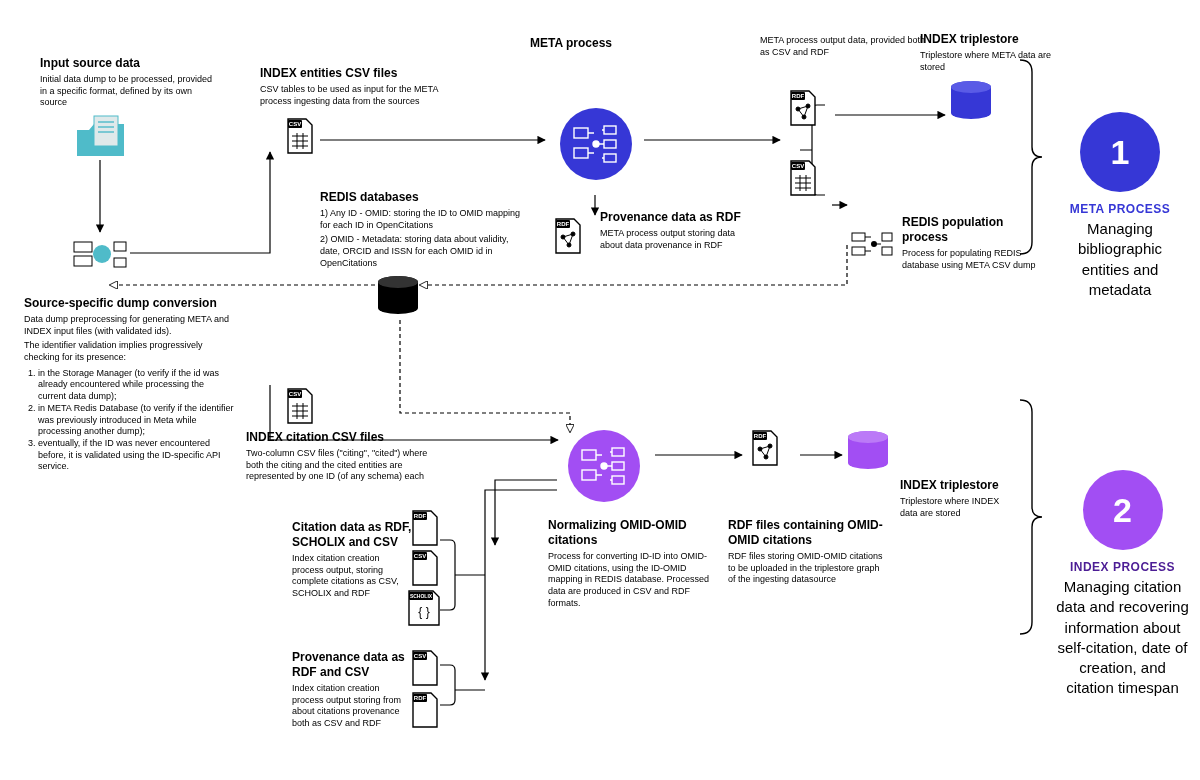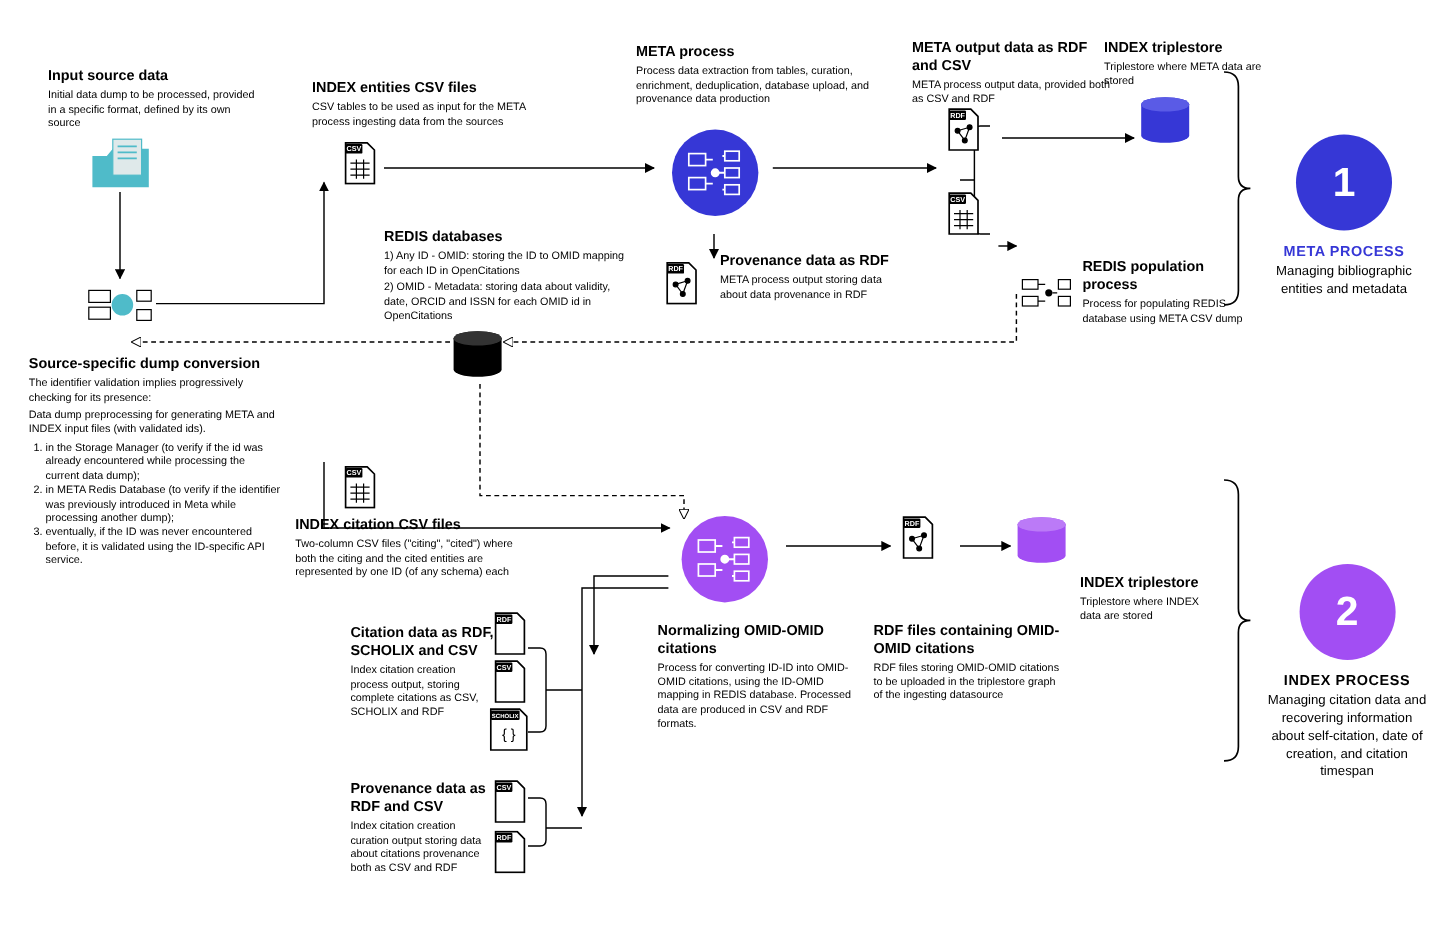--- a/index.html
+++ b/index.html
@@ -5,22 +5,22 @@
   html,body{margin:0;padding:0;width:1200px;height:780px;font-family:Helvetica,Arial,sans-serif;background:#fff;color:#000;overflow:hidden}
   .canvas{position:relative;width:1200px;height:780px}
   .block{position:absolute}
   .title{font-weight:700;font-size:12px;line-height:1.25}
   .desc{font-size:9px;line-height:1.3;margin-top:3px}
   .desc b{font-weight:400}
   .circle{border-radius:50%;display:flex;align-items:center;justify-content:center}
   .big-num{background:#3637d6;color:#fff;width:80px;height:80px;font-size:34px;font-weight:700}
   .big-num.purple{background:#a24ef3}
   .proc-lbl{color:#3637d6;font-weight:700;font-size:12px;text-align:center;letter-spacing:.5px}
-  .proc-lbl.purple{color:#000000}
-  .proc-sub{font-size:11px;text-align:center;line-height:1.35;margin-top:3px}
+  .proc-lbl.purple{color:#4c1d95}
+  .proc-sub{font-size:15px;text-align:center;line-height:1.35;margin-top:3px}
   .ico{position:absolute}
   .file-ico{width:30px;height:36px}
   .file-ico .pg{fill:#fff;stroke:#000;stroke-width:1.4}
   .file-tag{font-size:6px;font-weight:700;fill:#fff}
   .db-cyl{width:46px;height:40px}
   svg text{font-family:Helvetica,Arial,sans-serif}
 </style>
 </head>
 <body>
 
@@ -86,22 +86,22 @@
 <svg class="ico" style="left:72px;top:238px" width="56" height="34">
   <rect x="2" y="4" width="18" height="10" fill="#fff" stroke="#000"></rect>
       <rect x="2" y="18" width="18" height="10" fill="#fff" stroke="#000"></rect>
   <circle cx="30" cy="16" r="9" fill="#4fbbc9"></circle>
   <rect x="42" y="4" width="12" height="9" fill="#fff" stroke="#000"></rect>
       <rect x="42" y="20" width="12" height="9" fill="#fff" stroke="#000"></rect>
 </svg>
 
 <div class="block" style="left:24px;top:296px;width:210px">
   <div class="title">Source-specific dump conversion</div>
+  <div class="desc">Data dump preprocessing for generating META and INDEX input files (with validated ids).</div>
   <div class="desc">The identifier validation implies progressively checking for its presence:</div>
-  <div class="desc">Data dump preprocessing for generating META and INDEX input files (with validated ids).</div>
   <ol class="desc" style="padding-left:14px;margin:4px 0 0 0">
     <li>in the <b>Storage Manager</b> (to verify if the id was already encountered while processing the current data dump);</li>
     <li>in <b>META Redis Database</b> (to verify if the identifier was previously introduced in Meta while processing another dump);</li>
     <li>eventually, if the ID was never encountered before, it is <b>validated using the ID-specific API service</b>.</li>
   </ol>
 </div>
 
 <div class="block" style="left:260px;top:66px;width:200px">
   <div class="title">INDEX entities CSV files</div>
   <div class="desc">CSV tables to be used as input for the META process ingesting data from the sources</div>
@@ -125,21 +125,20 @@
   <div class="desc">2) <b>OMID - Metadata</b>: storing data about validity, date, ORCID and ISSN for each OMID id in OpenCitations</div>
 </div>
 <svg class="ico db-cyl" style="left:375px;top:275px" viewBox="0 0 46 40">
       <ellipse cx="23" cy="7" rx="20" ry="6" fill="#000"></ellipse>
       <path d="M3 7v26a20 6 0 0 0 40 0V7" fill="#000"></path>
       <ellipse cx="23" cy="7" rx="20" ry="6" fill="#333"></ellipse>
     </svg>
 
 <div class="block" style="left:530px;top:36px;width:220px">
   <div class="title">META process</div>
-  <div class="desc">Process data extraction from tables, curation, enrichment, deduplication, database upload, and provenance data production</div>
 </div>
 <div class="ico circle" style="left:560px;top:108px;width:72px;height:72px;background:#3637d6">
   <svg width="48" height="40" viewBox="0 0 48 40">
         <g fill="#fff" stroke="#fff" stroke-width="1.4">
           <rect x="2" y="4" width="14" height="10" fill="none"></rect>
           <rect x="2" y="24" width="14" height="10" fill="none"></rect>
           <rect x="32" y="2" width="12" height="8" fill="none"></rect>
           <rect x="32" y="16" width="12" height="8" fill="none"></rect>
           <rect x="32" y="30" width="12" height="8" fill="none"></rect>
           <circle cx="24" cy="20" r="3" fill="#fff"></circle>
@@ -158,21 +157,20 @@
         <circle cx="16" cy="27" r="2"></circle>
         <path d="M10 19L20 16M10 19L16 27M20 16L16 27" fill="none"></path>
       </g>
     </svg>
 <div class="block" style="left:600px;top:210px;width:145px">
   <div class="title">Provenance data as RDF</div>
   <div class="desc">META process output storing data about data provenance in RDF</div>
 </div>
 
 <div class="block" style="left:760px;top:32px;width:170px">
-  <div class="title">META output data as RDF and CSV</div>
   <div class="desc">META process output data, provided both as CSV and RDF</div>
 </div>
 <svg class="ico file-ico" style="left:788px;top:90px" viewBox="0 0 30 36">
       <path class="pg" d="M3 1h18l6 6v28H3z"></path>
       <rect x="3" y="2" width="14" height="8" rx="1" fill="#000"></rect>
       <text x="10" y="8" text-anchor="middle" class="file-tag">RDF</text>
       <g stroke="#000" stroke-width="1" fill="#000">
         <circle cx="10" cy="19" r="2"></circle>
         <circle cx="20" cy="16" r="2"></circle>
         <circle cx="16" cy="27" r="2"></circle>
@@ -268,21 +266,21 @@
     </svg>
 <svg class="ico file-ico" style="left:406px;top:590px;width:36px" viewBox="0 0 36 36">
       <path class="pg" d="M3 1h24l6 6v28H3z"></path>
       <rect x="3" y="2" width="24" height="8" rx="1" fill="#000"></rect>
       <text x="15" y="8" text-anchor="middle" class="file-tag" style="font-size:5px">SCHOLIX</text>
       <text x="18" y="26" font-size="12" text-anchor="middle">{ }</text>
     </svg>
 
 <div class="block" style="left:292px;top:650px;width:120px">
   <div class="title">Provenance data as RDF and CSV</div>
-  <div class="desc">Index citation creation curation output storing data about citations provenance both as CSV and RDF</div>
+  <div class="desc">Index citation creation process output storing from about citations provenance both as CSV and RDF</div>
 </div>
 <svg class="ico file-ico" style="left:410px;top:650px" viewBox="0 0 30 36">
       <path class="pg" d="M3 1h18l6 6v28H3z"></path>
       <rect x="3" y="2" width="14" height="8" rx="1" fill="#000"></rect>
       <text x="10" y="8" text-anchor="middle" class="file-tag">CSV</text>
     </svg>
 <svg class="ico file-ico" style="left:410px;top:692px" viewBox="0 0 30 36">
       <path class="pg" d="M3 1h18l6 6v28H3z"></path>
       <rect x="3" y="2" width="14" height="8" rx="1" fill="#000"></rect>
       <text x="10" y="8" text-anchor="middle" class="file-tag">RDF</text>

